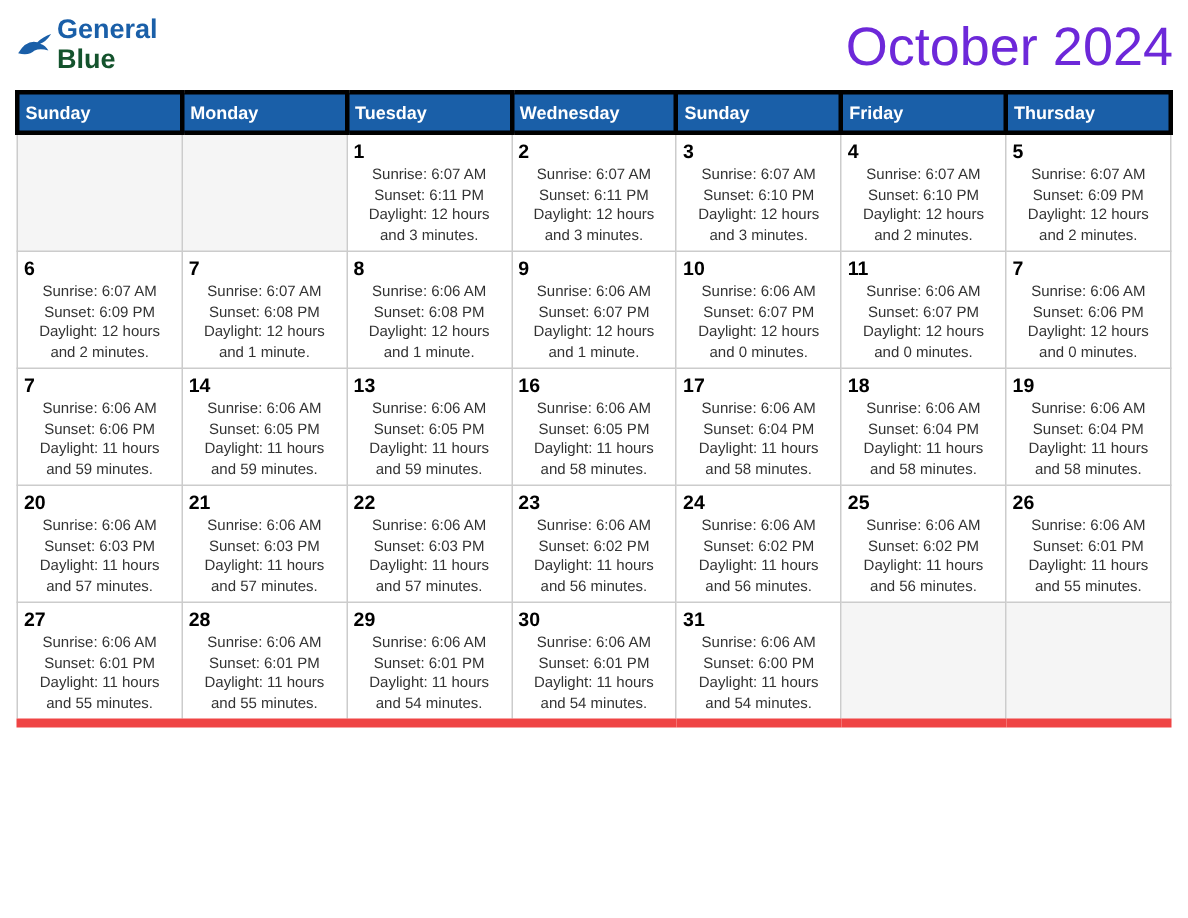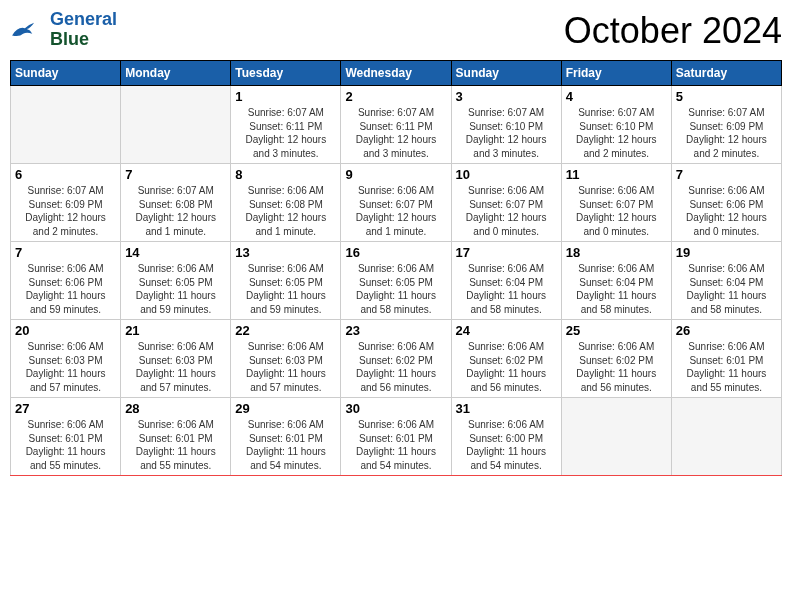--- a/index.html
+++ b/index.html
@@ -12,59 +12,59 @@
     }
     .header {
       display: flex;
       align-items: flex-start;
       justify-content: space-between;
       margin-bottom: 8px;
     }
     .logo {
       display: flex;
       align-items: center;
-      gap: 12px;
+      gap: 0;
     }
     .logo-text {
       font-size: 18px;
       font-weight: bold;
       color: #333;
       line-height: 1.1;
     }
     .logo-text span {
       color: #1a5fa8;
     }
     .logo-bird {
       width: 28px;
       height: 22px;
     }
     .title-block {
       text-align: right;
     }
     .month-title {
       font-size: 36px;
       font-weight: normal;
-      color: #000000;
+      color: #6d28d9;
     }
     .subtitle {
       font-size: 15px;
       color: #555;
     }
     .calendar {
       width: 100%;
       border-collapse: collapse;
       font-size: 11px;
     }
     .calendar th {
       background: #1a5fa8;
       color: #fff;
       padding: 5px 4px;
       text-align: left;
       font-size: 12px;
-      border: 1px solid #000000;
+      border: 3px solid #000000;
     }
     .calendar td {
       vertical-align: top;
       border: 1px solid #ccc;
       padding: 3px 4px;
       width: calc(100%/7);
       min-height: 80px;
       background: #fff;
     }
     .calendar td.empty {
@@ -76,21 +76,21 @@
       display: block;
       margin-bottom: 2px;
     }
     .day-info {
       font-size: 10px;
       color: #333;
       line-height: 1.35;
       text-align: center;
     }
     .last-row td {
-      border-bottom: 1px solid #ef4444;
+      border-bottom: 6px solid #ef4444;
     }
   </style>
 </head>
 <body>
 
 <div class="header">
   <div class="logo">
     <svg class="logo-bird" viewBox="0 0 30 24" xmlns="http://www.w3.org/2000/svg">
       <path d="M2 18 Q8 8 16 10 Q20 6 26 4 Q22 10 18 11 Q22 12 24 16 Q18 14 14 16 Q10 20 2 18Z" fill="#1a5fa8"></path>
     </svg>
@@ -108,21 +108,21 @@
 
 <table class="calendar">
   <thead>
     <tr>
     <th>Sunday</th>
         <th>Monday</th>
         <th>Tuesday</th>
         <th>Wednesday</th>
         <th>Sunday</th>
         <th>Friday</th>
-        <th>Saturday</th>
+        <th>Thursday</th>
       </tr>
   </thead>
   <tbody id="calendar-body">
   <tr>
         <td class="empty"></td>
         <td class="empty"></td>
         <td>
           <span class="day-num">1</span>
           <div class="day-info" style="white-space: pre-line;">Sunrise: 6:07 AM
 Sunset: 6:11 PM

